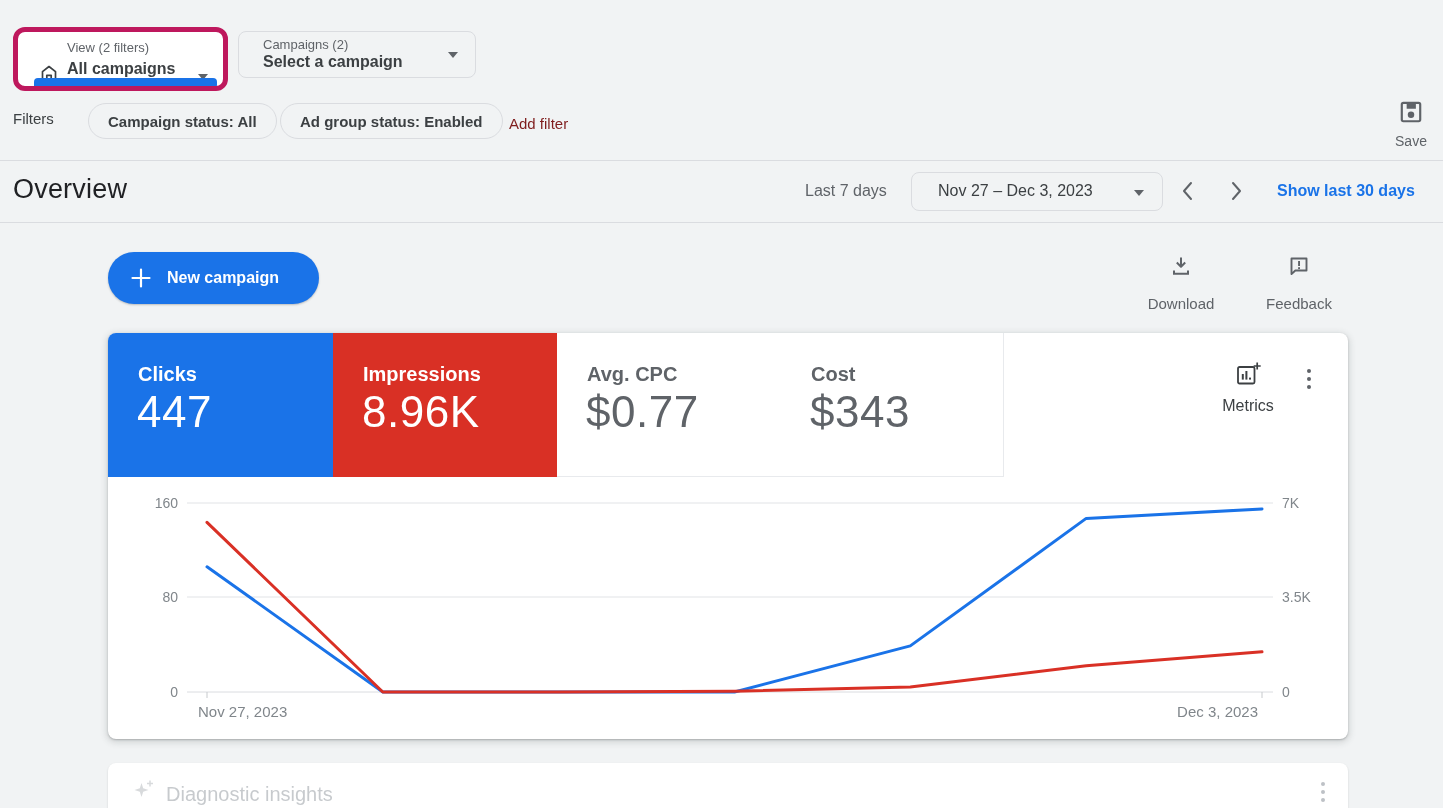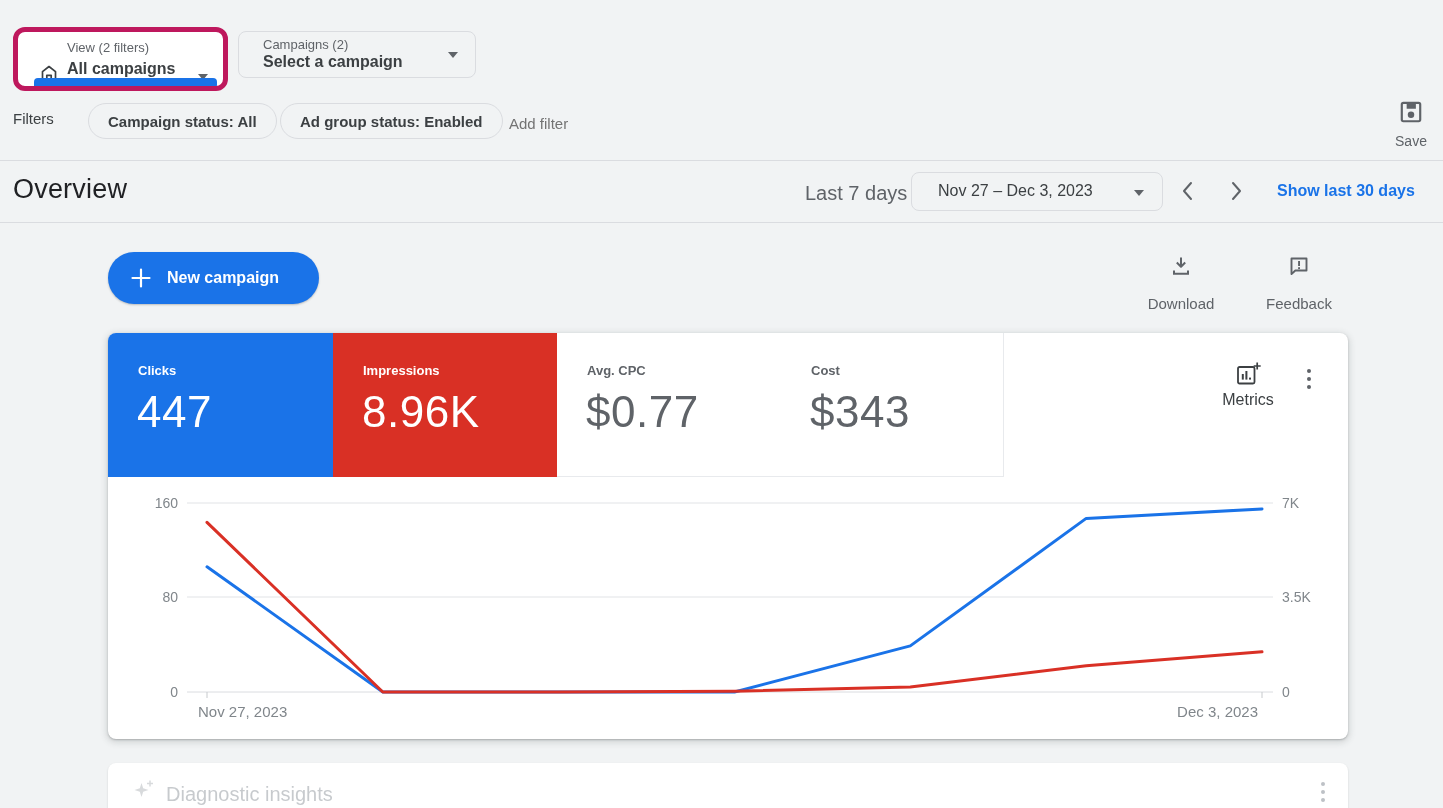--- a/index.html
+++ b/index.html
@@ -33,27 +33,27 @@
     border-right:5px solid transparent; border-top:6px solid #5f6368; }
 
   
   .divider { left:0; width:1443px; height:1px; background:#dadce0; }
   .filters-label { left:13px; top:110px; font-size:15px; color:#3c4043; }
   .chip { top:103px; height:36px; border:1px solid #dadce0; border-radius:19px;
     line-height:36px; padding:0 19px; font-size:15px; font-weight:bold; color:#3c4043;
     background:transparent; cursor:pointer; white-space:nowrap; }
   .chip1 { left:88px; }
   .chip2 { left:280px; }
-  .add-filter { left:509px; top:115px; font-size:15px; color:#737373; cursor:pointer; }
+  .add-filter { left:509px; top:115px; font-size:15px; color:#7f1d1d; cursor:pointer; }
   .save-group { left:1384px; top:99px; width:54px; text-align:center; cursor:pointer; }
   .save-group .lbl { font-size:14px; color:#5f6368; margin-top:4px; }
 
   
   .page-title { left:13px; top:174px; font-size:27px; font-weight:400; color:#202124; letter-spacing:.2px; }
-  .range-label { left:805px; top:182px; font-size:20px; color:#5f6368; }
+  .range-label { left:805px; top:182px; font-size:16px; color:#5f6368; }
   .date-box { left:911px; top:172px; width:252px; height:39px; border:1px solid #dadce0;
     border-radius:8px; cursor:pointer; }
   .date-box .val { left:26px; top:9px; font-size:16px; color:#3c4043; }
   .date-box .caret { right:18px; top:17px; }
   .chev { top:179px; width:18px; height:24px; cursor:pointer; }
   .chev-left { left:1179px; }
   .chev-right { left:1227px; }
   .show-link { left:1277px; top:182px; font-size:16px; font-weight:bold; color:#1a73e8; cursor:pointer; }
 
   
@@ -64,28 +64,28 @@
     box-shadow:0 1px 2px rgba(60,64,67,.3); }
   .icon-group { width:78px; text-align:center; cursor:pointer; }
   .icon-group .lbl { font-size:15px; color:#5f6368; margin-top:13px; }
   .dl-group { left:1142px; top:254px; }
   .fb-group { left:1260px; top:254px; }
 
   
   .main-card { left:108px; top:333px; width:1240px; height:406px; background:#fff;
     border-radius:8px; box-shadow:0 1px 2px rgba(60,64,67,.30), 0 2px 6px 2px rgba(60,64,67,.15); }
   .scorecard { top:0; height:144px; cursor:pointer; }
-  .scorecard .sc-label { position:absolute; left:30px; top:30px; font-size:13px; font-weight:bold; }
+  .scorecard .sc-label { position:absolute; left:30px; top:30px; font-size:20px; font-weight:bold; }
   .scorecard .sc-value { position:absolute; left:29px; top:54px; font-size:44px; font-weight:400; letter-spacing:.5px; }
   .sc-0 { left:0; width:225px; border-radius:8px 0 0 0; }
   .sc-1 { left:225px; width:224px; }
   .sc-2 { left:449px; width:267px; border-right:1px solid #e8eaed; border-bottom:1px solid #e8eaed; }
   .sc-3 { left:673px; width:223px; border-right:1px solid #e8eaed; border-bottom:1px solid #e8eaed; }
   .metrics-group { left:1104px; top:28px; width:72px; text-align:center; cursor:pointer; }
-  .metrics-group .lbl { font-size:16px; color:#3c4043; margin-top:1px; }
+  .metrics-group .lbl { font-size:16px; color:#3c4043; margin-top:7px; }
   .kebab { width:14px; height:26px; display:flex; flex-direction:column; align-items:center;
     justify-content:space-between; padding:3px 0; cursor:pointer; }
   .kebab i { width:4px; height:4px; border-radius:50%; background:#5f6368; }
   .card-kebab { left:1194px; top:33px; }
 
   
   .chart-area { left:0; top:150px; width:1240px; height:256px; }
   .tick { position:absolute; font-size:14px; color:#80868b; }
   .tick-left { left:10px; width:60px; text-align:right; }
   .tick-right { left:1174px; width:60px; text-align:left; }

